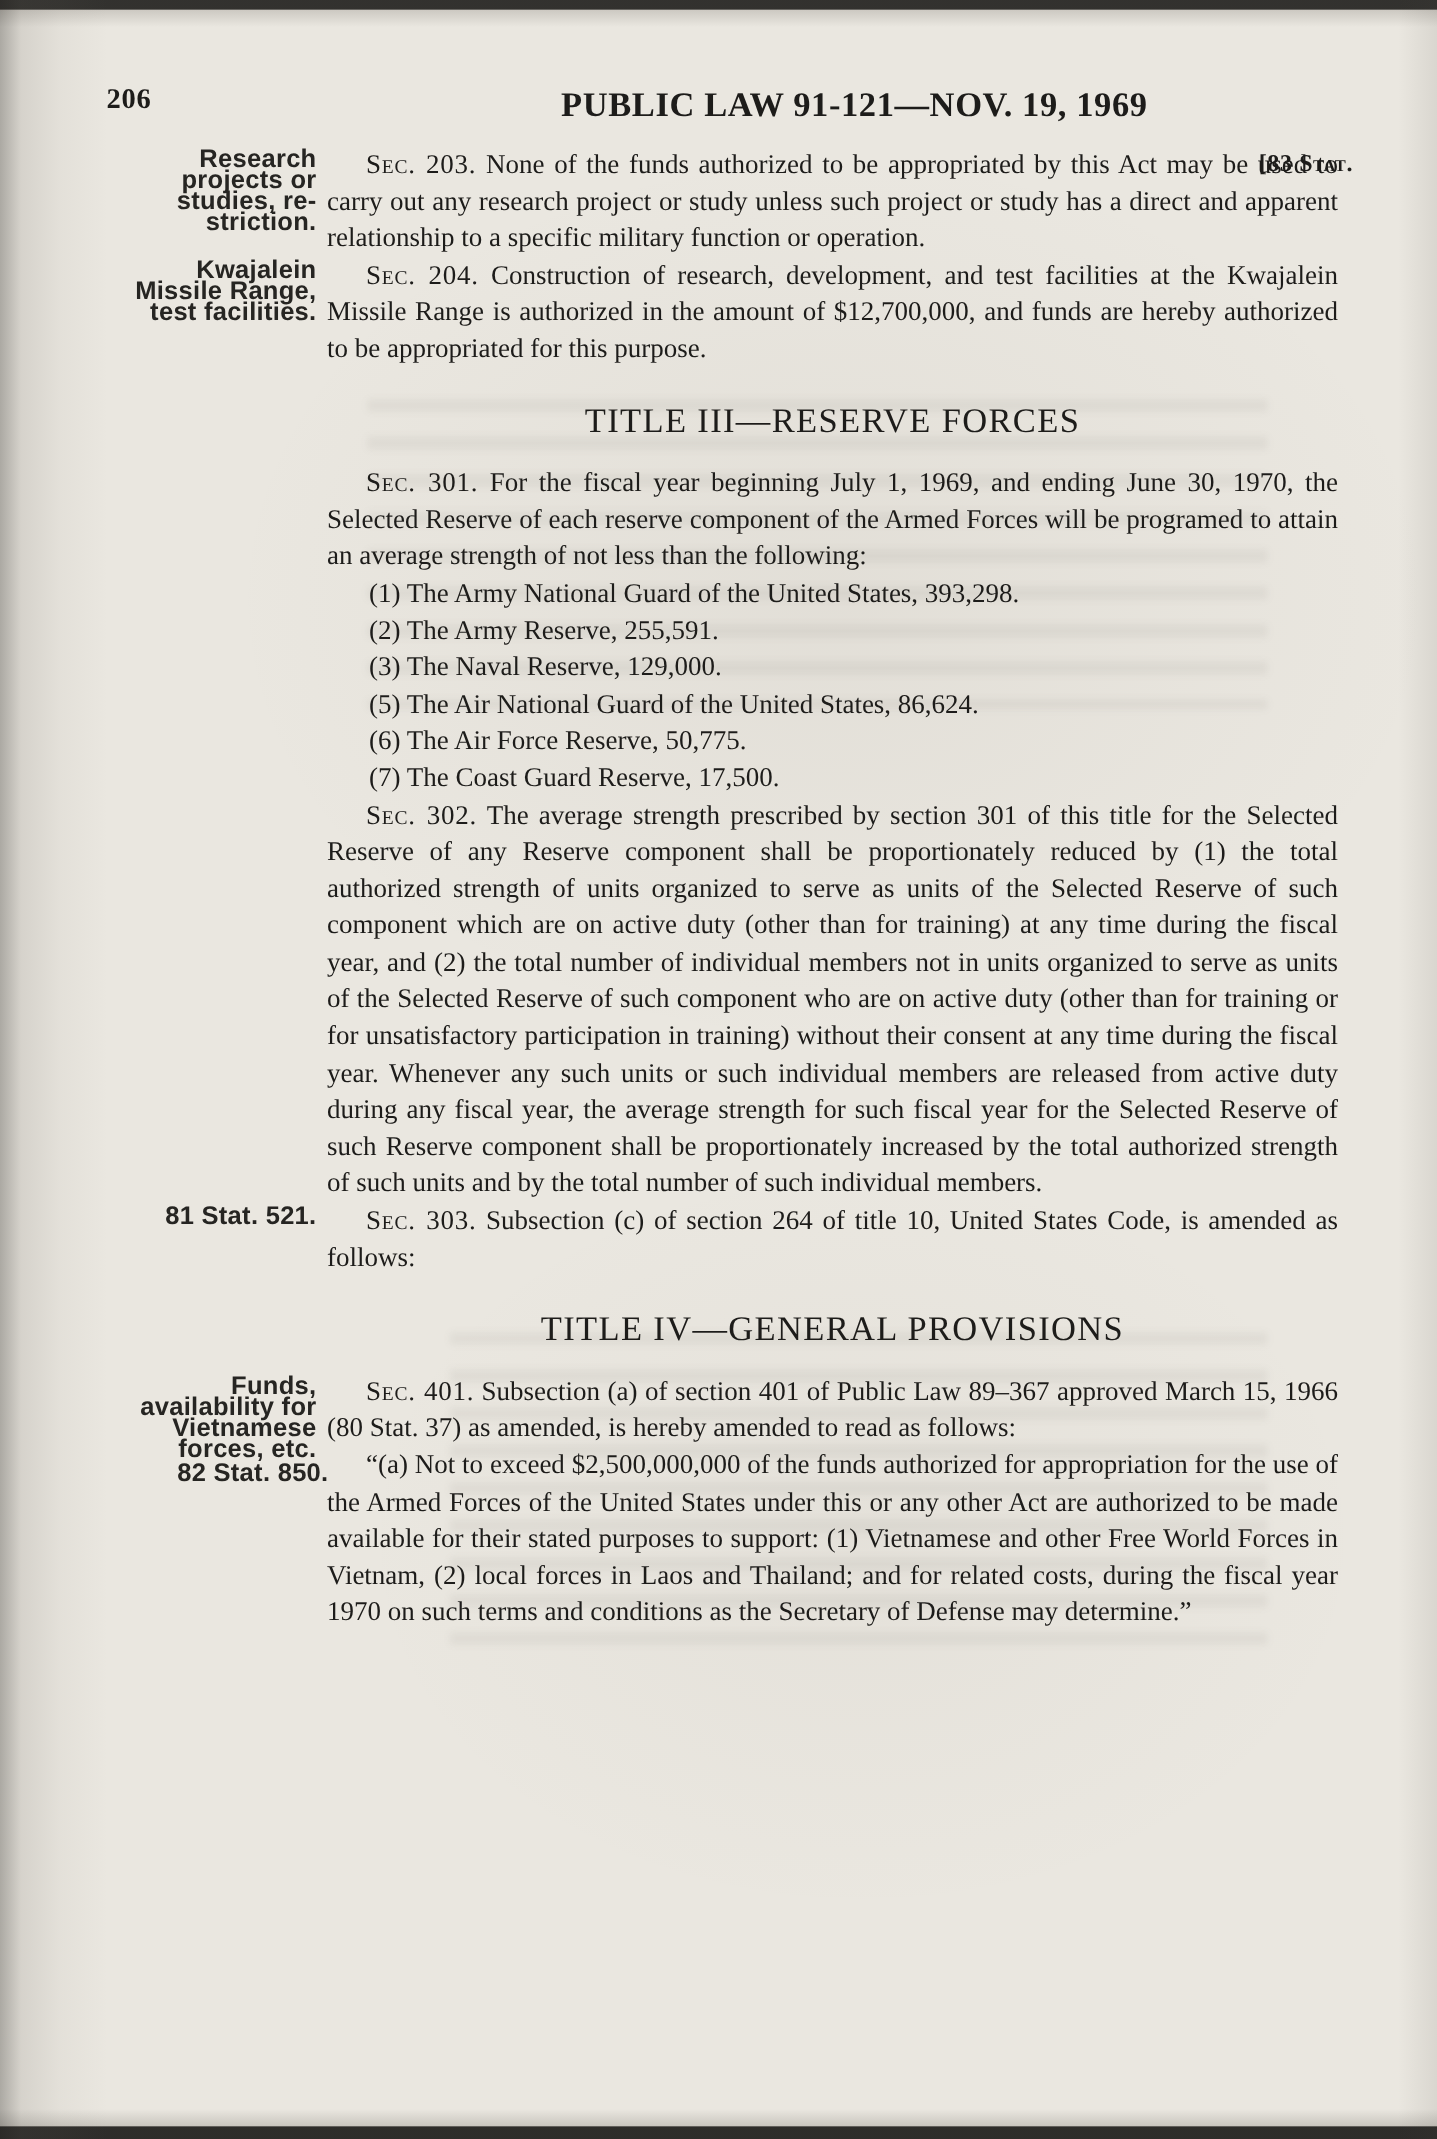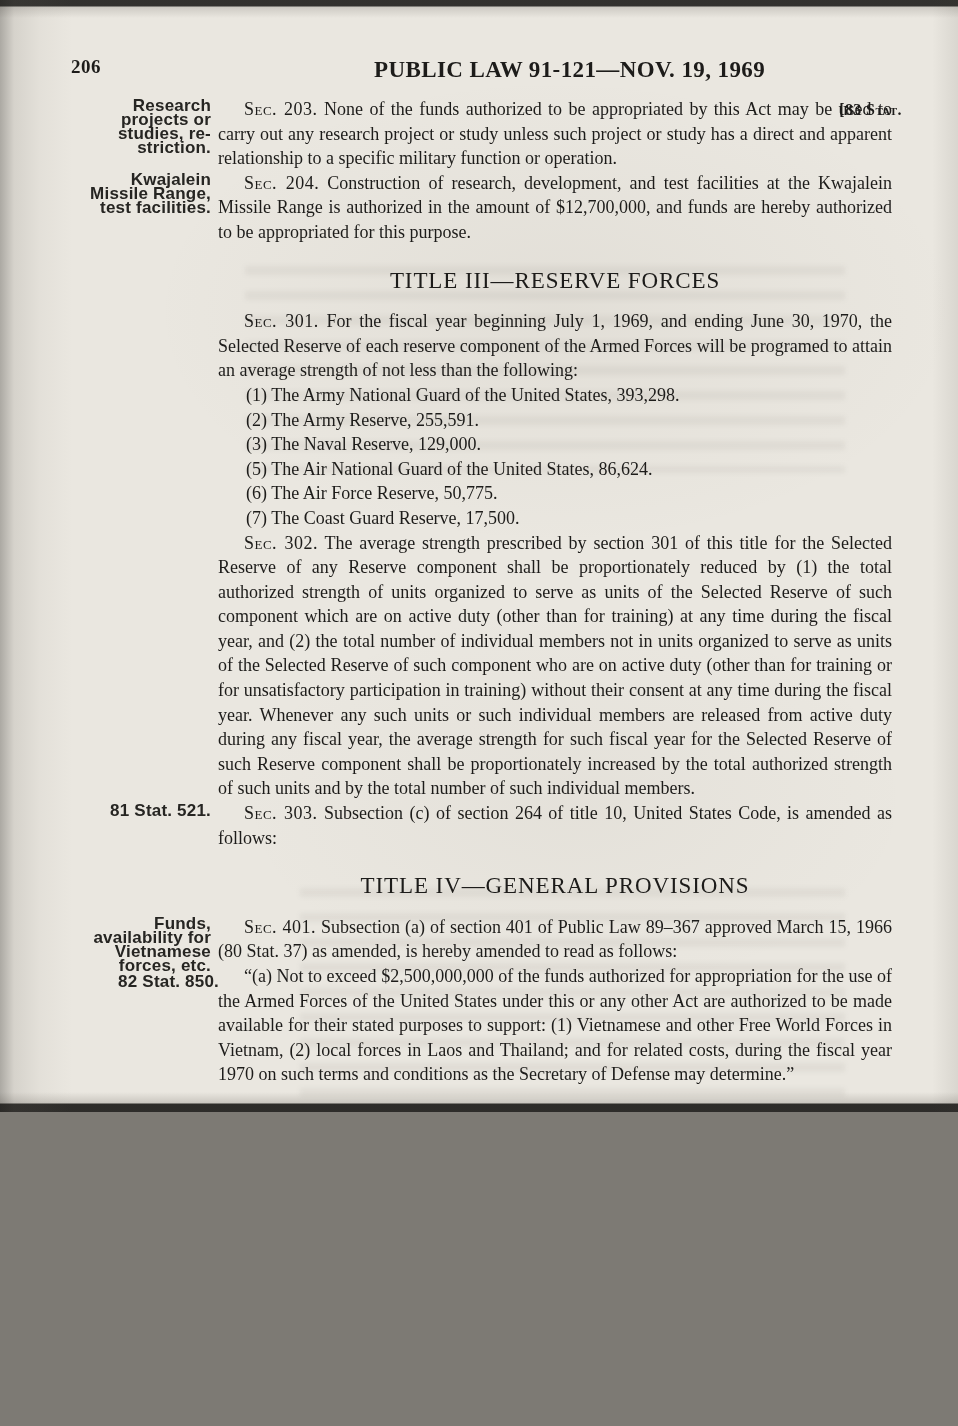--- a/index.html
+++ b/index.html
@@ -1,20 +1,20 @@
 <!DOCTYPE html>
 <html><head>
 <meta charset="utf-8">
 <style>
   * { margin: 0; padding: 0; box-sizing: border-box; }
   html, body { background: #7d7a74; }
   .page {
     position: relative;
     width: 958px;
-    height: 1112px;
+    height: 1426px;
     margin: 0 auto;
     overflow: hidden;
     background-color: #eae7e0;
     background-image:
       radial-gradient(ellipse 60% 30% at 58% 28%, rgba(120,112,98,0.07), transparent 70%),
       radial-gradient(ellipse 50% 25% at 60% 72%, rgba(120,112,98,0.05), transparent 70%),
       linear-gradient(to right, rgba(40,38,34,0.32) 0px, rgba(90,85,78,0.14) 14px, rgba(120,115,105,0.06) 40px, transparent 72px),
       linear-gradient(to left, rgba(70,66,60,0.10) 0px, transparent 26px),
       linear-gradient(to bottom, rgba(25,24,22,0.88) 0px, rgba(25,24,22,0.88) 6px, rgba(90,85,78,0.20) 7px, transparent 18px),
       linear-gradient(to top, rgba(25,24,22,0.90) 0px, rgba(25,24,22,0.90) 8px, rgba(90,85,78,0.22) 9px, transparent 20px);

